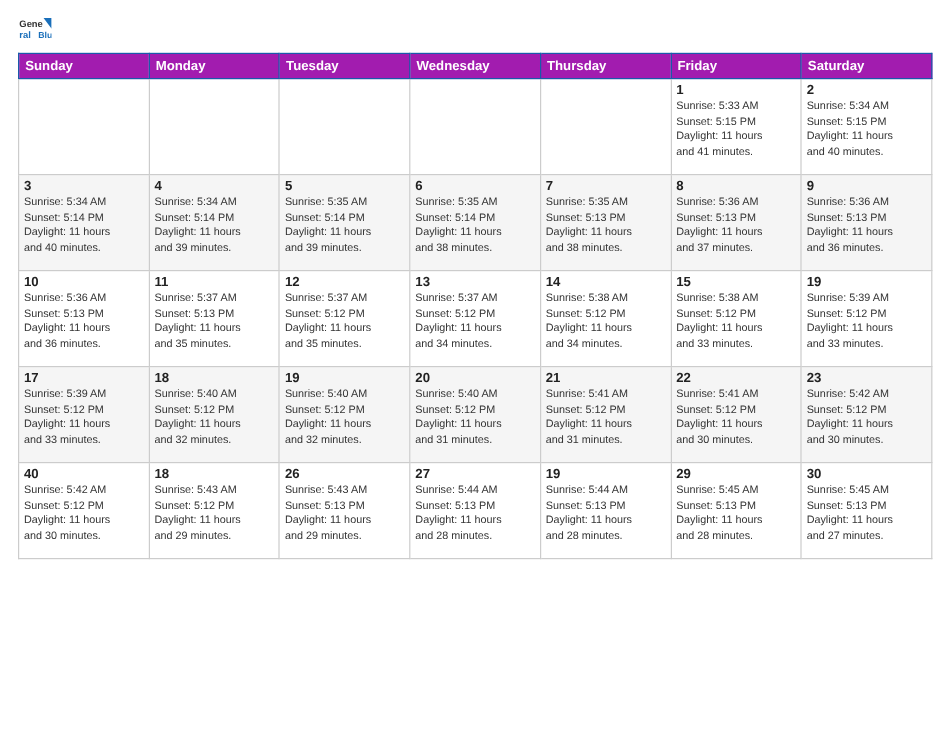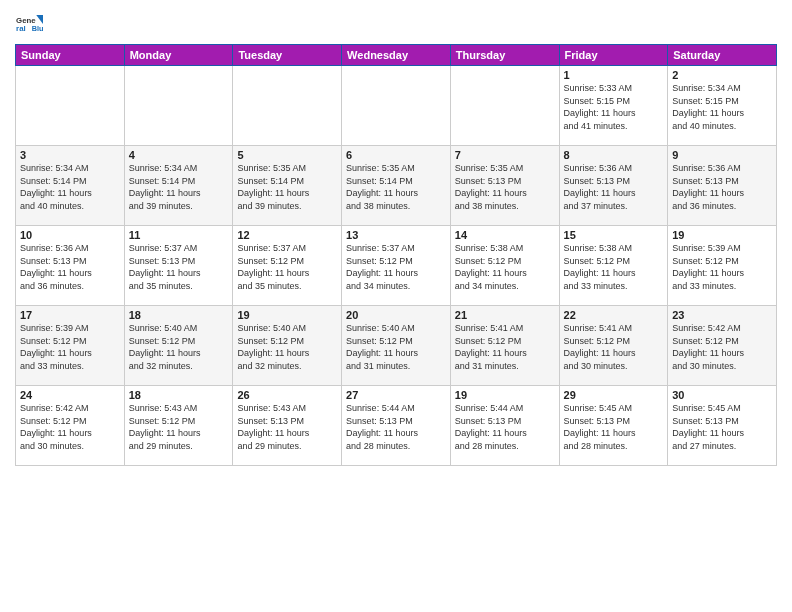--- a/index.html
+++ b/index.html
@@ -300,21 +300,21 @@
           <td>
             <span class="day-num">23</span>
             <div class="day-info" style="white-space: pre-line;">Sunrise: 5:42 AM
 Sunset: 5:12 PM
 Daylight: 11 hours
 and 30 minutes.</div>
           </td>
         </tr>
         <tr>
           <td>
-            <span class="day-num">24</span>
+            <span class="day-num">40</span>
             <div class="day-info" style="white-space: pre-line;">Sunrise: 5:42 AM
 Sunset: 5:12 PM
 Daylight: 11 hours
 and 30 minutes.</div>
           </td>
           <td>
             <span class="day-num">18</span>
             <div class="day-info" style="white-space: pre-line;">Sunrise: 5:43 AM
 Sunset: 5:12 PM
 Daylight: 11 hours

